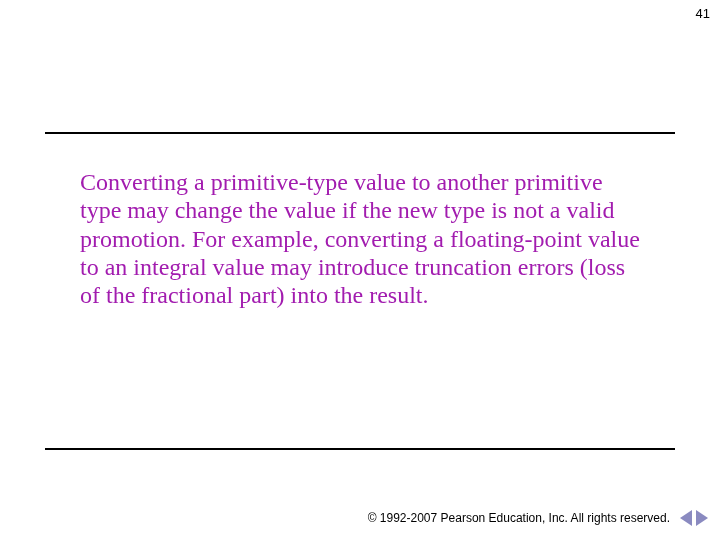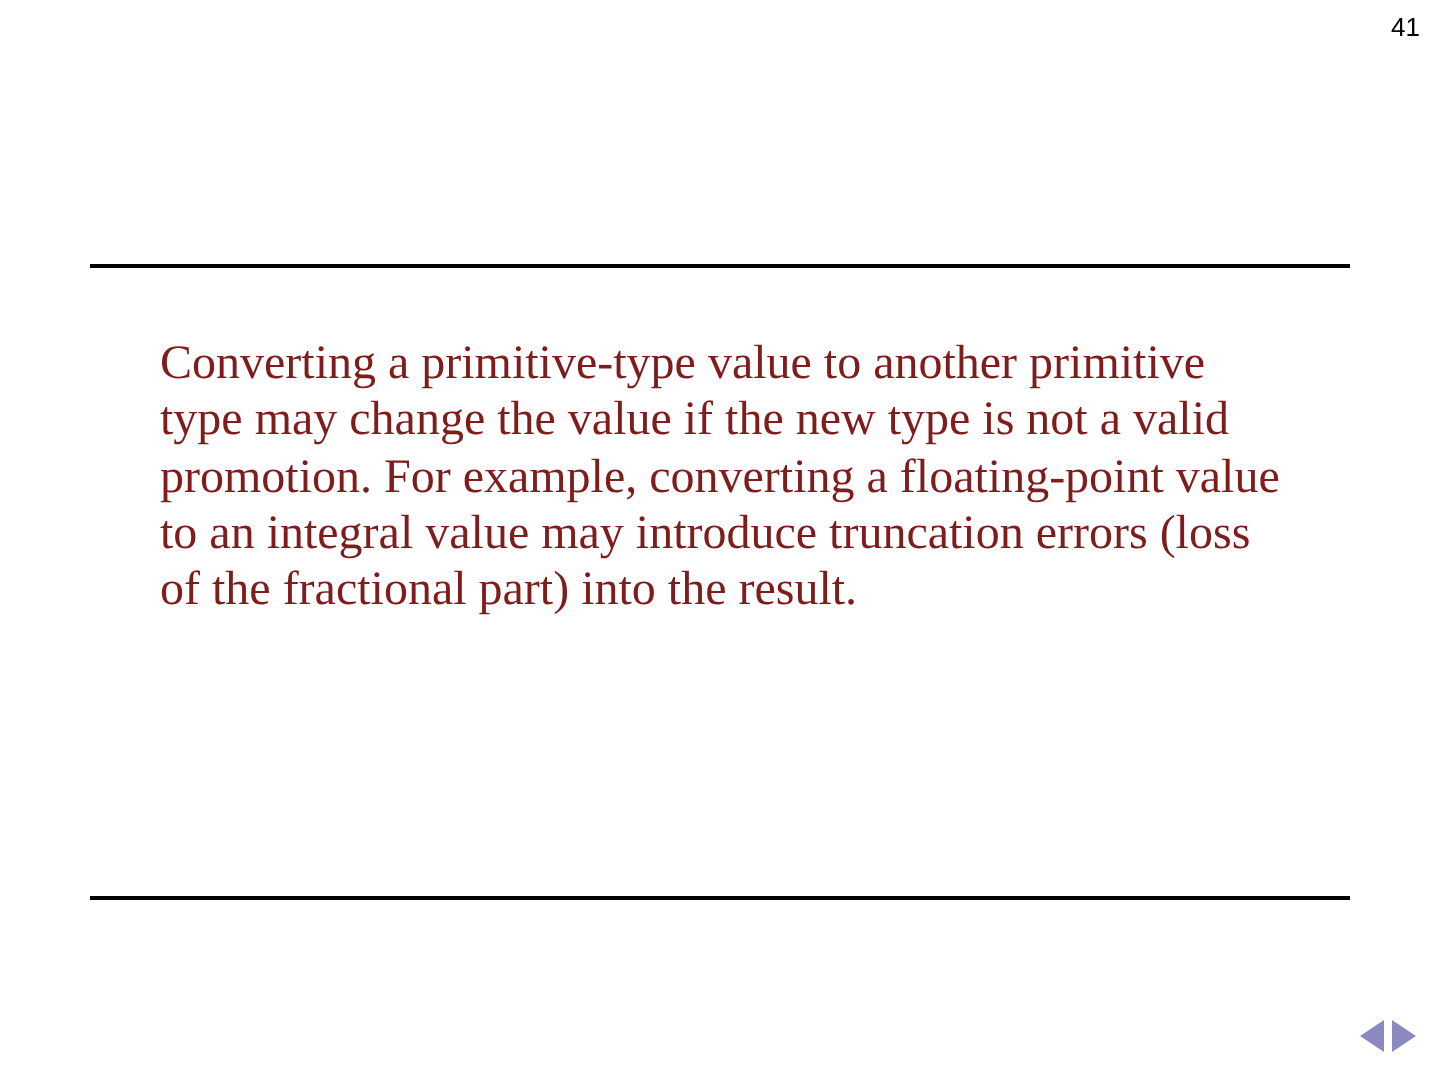--- a/index.html
+++ b/index.html
@@ -37,21 +37,21 @@
     background: #000;
   }
   .body-text {
     position: absolute;
     top: 168px;
     left: 80px;
     width: 560px;
     font-family: "Times New Roman", Times, serif;
     font-size: 24px;
     line-height: 1.18;
-    color: #7f1d1d;
+    color: #a21caf;
   }
   .rule-bottom {
     position: absolute;
     top: 448px;
     left: 45px;
     width: 630px;
     height: 2px;
     background: #000;
   }
   .footer {
@@ -96,19 +96,20 @@
   <div class="page-number">41</div>
 
 
   <div class="rule-top"></div>
 
   <div class="body-text">Converting a primitive-type value to another primitive type may change the value if the new type is not a valid promotion. For example, converting a floating-point value to an integral value may introduce truncation errors (loss of the fractional part) into the result.</div>
 
   <div class="rule-bottom"></div>
 
   <div class="footer">
+    <span class="copyright">© 1992-2007 Pearson Education, Inc.  All rights reserved.</span>
     <div class="nav">
       <div class="nav-btn nav-prev"></div>
       <div class="nav-btn nav-next"></div>
     </div>
   </div>
 
 </div>
 
 </body></html>

